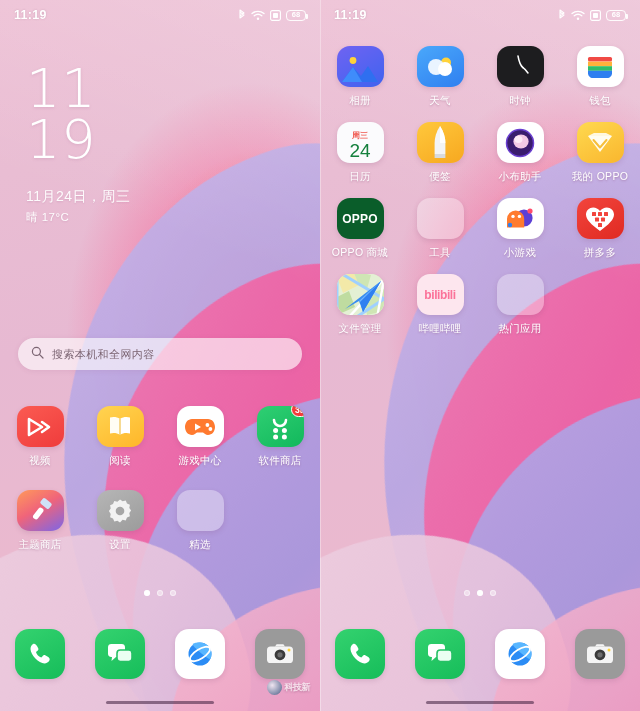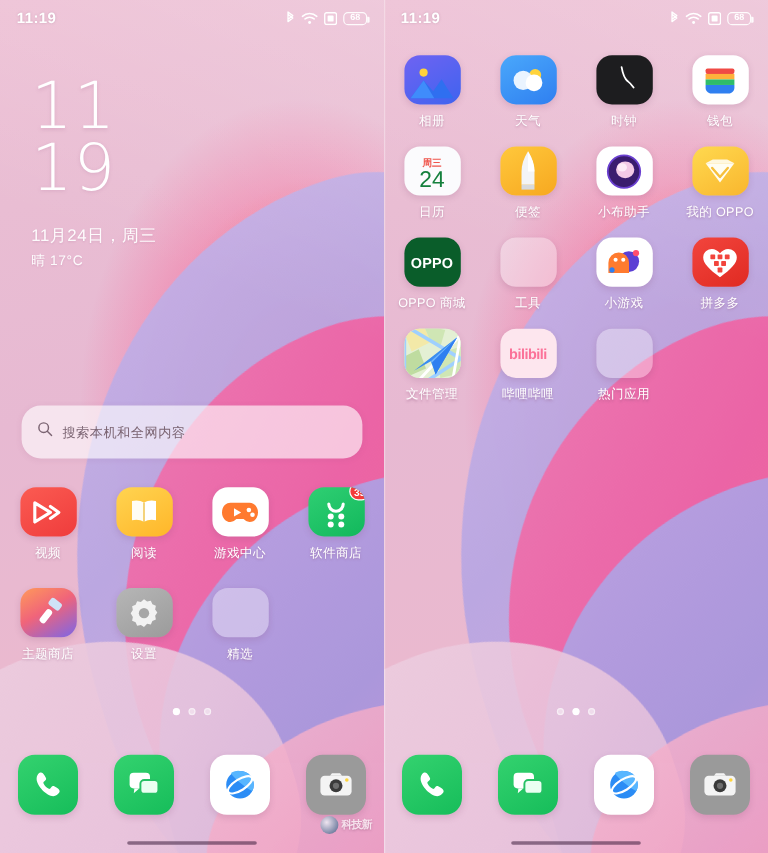--- a/index.html
+++ b/index.html
@@ -59,21 +59,21 @@
   
   .widget { position:absolute; left:26px; top:64px; z-index:15; color:#fff; }
   .wnum { font-size:54px; line-height:.94; font-weight:300; letter-spacing:1px;
           font-family:"DejaVu Sans", sans-serif; text-shadow:0 1px 3px rgba(170,110,150,.25);}
   .wsub { margin-top:22px; font-size:14px; letter-spacing:.5px; opacity:.95;
           text-shadow:0 1px 2px rgba(170,110,150,.3); }
   .wsub2 { margin-top:4px; font-size:11.5px; letter-spacing:.5px; opacity:.95;
           text-shadow:0 1px 2px rgba(170,110,150,.3); }
 
   
-  .search { position:absolute; left:18px; right:18px; top:338px; height:44px; z-index:15;
+  .search { position:absolute; left:18px; right:18px; top:338px; height:32px; z-index:15;
             background:rgba(255,255,255,.62); border-radius:16px; display:flex;
             align-items:center; gap:8px; padding:0 13px;
             box-shadow:0 1px 5px rgba(150,80,120,.12); }
   .search .ph { font-size:11px; color:#7b6472; letter-spacing:.4px; }
 
   
   .grid { position:absolute; left:0; right:0; z-index:15;
           display:grid; grid-template-columns:repeat(4,1fr); }
   .grid.left { top:406px; row-gap:22px; }
   .grid.right { top:46px; row-gap:14px; }

